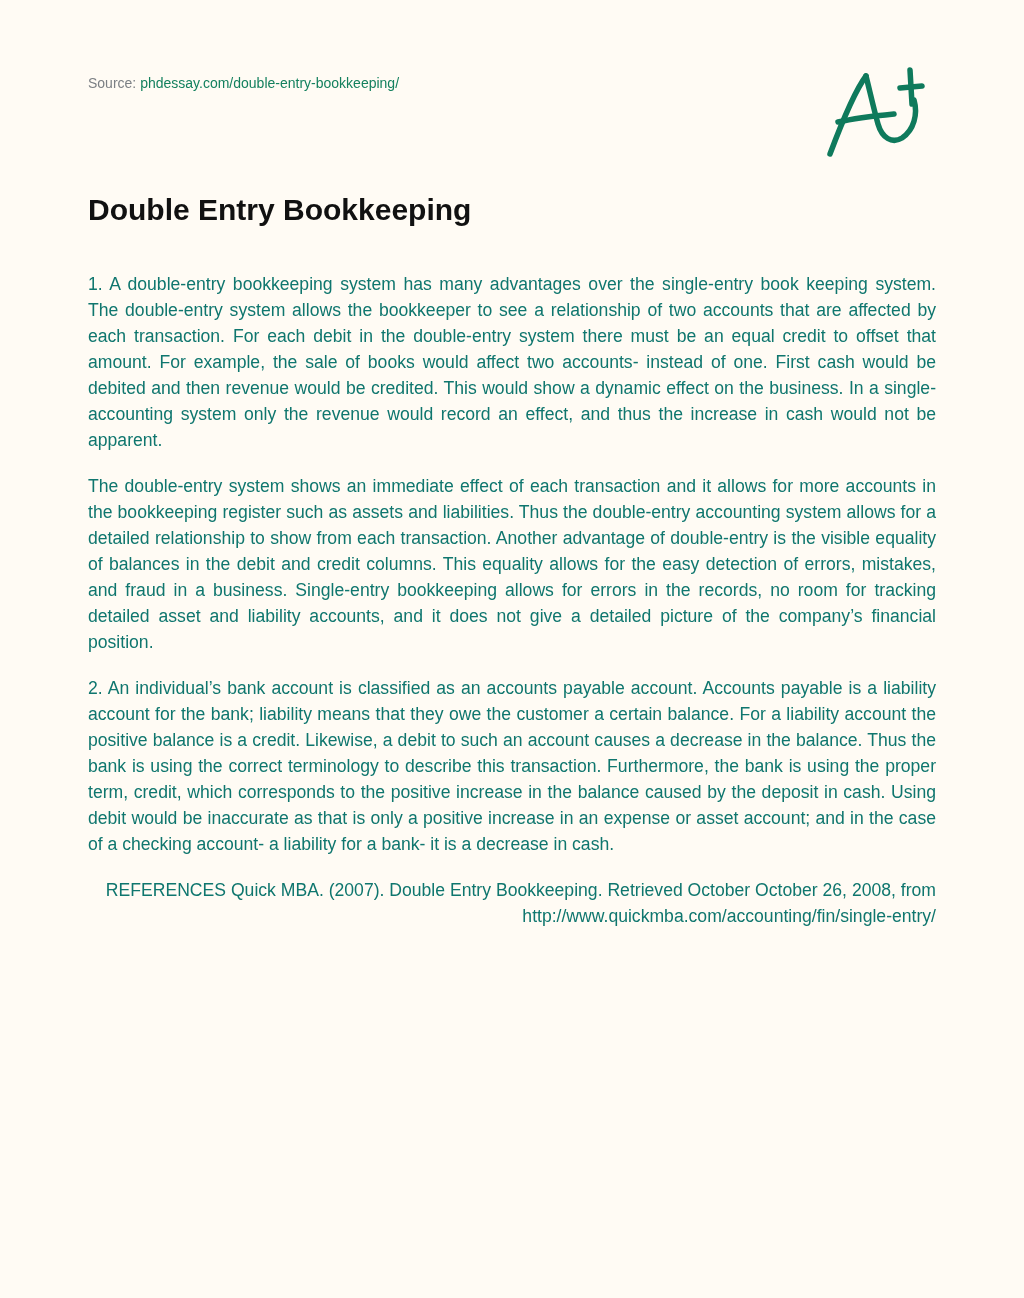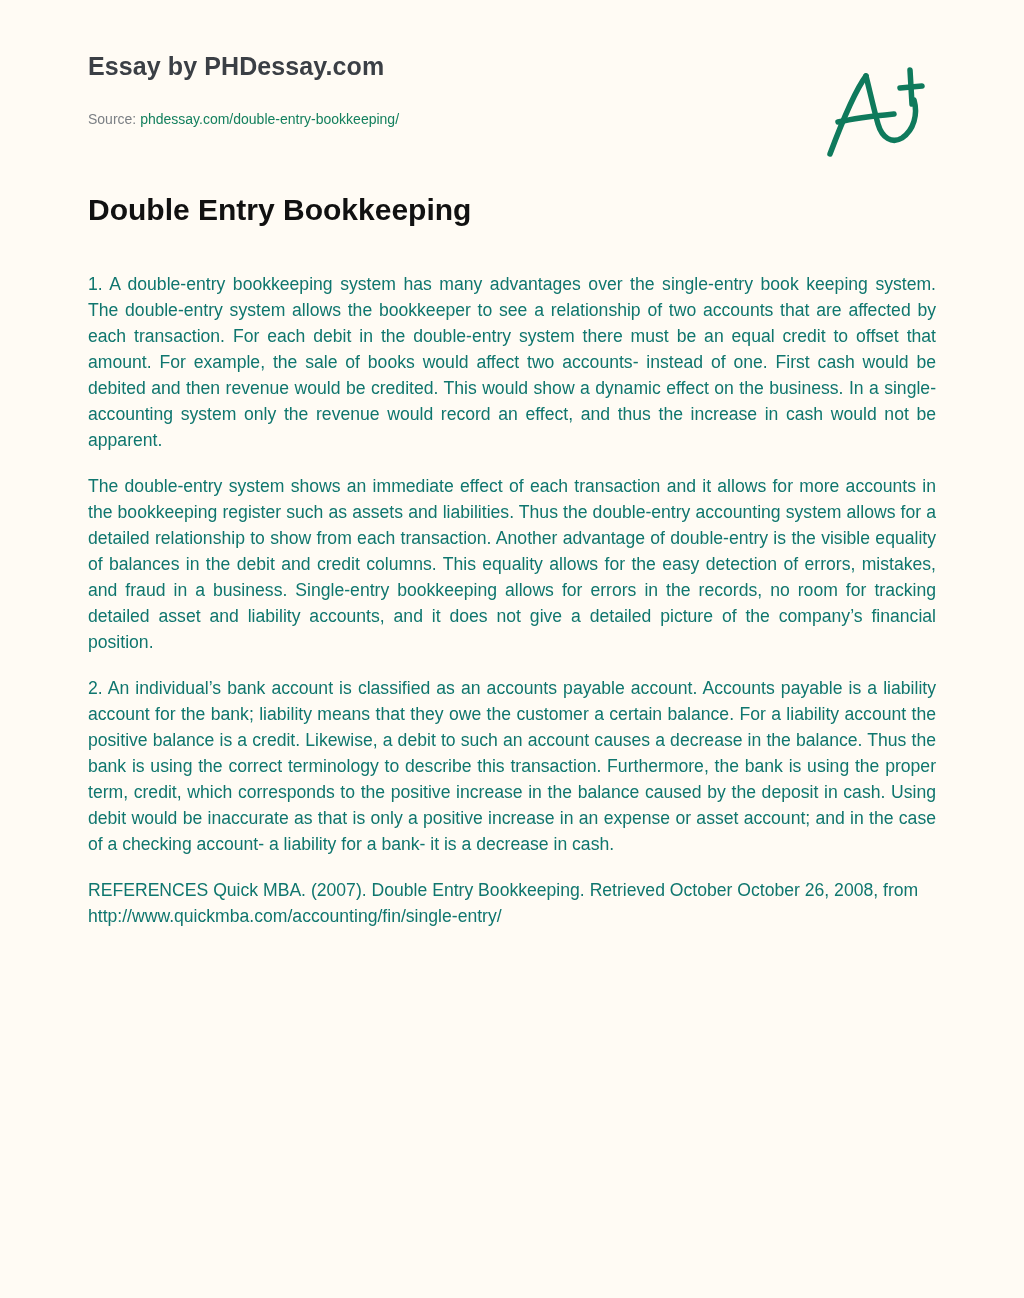--- a/index.html
+++ b/index.html
@@ -63,29 +63,28 @@
       width: 848px;
     }
     .content p {
       margin: 0 0 20px 0;
       font-size: 17.6px;
       line-height: 26px;
       text-align: justify;
       color: #0f766e;
     }
     .content p.ref {
-      text-align: left;
+      text-align: right;
       margin-top: 0;
     }
   </style>
 </head>
 <body>
 
 <div class="header">
-  <h2 class="brand">Essay by PHDessay.com</h2>
   <div class="source">
     <span>Source: </span><a>phdessay.com/double-entry-bookkeeping/</a>
   </div>
 </div>
 
 <div class="logo">
   <svg width="110" height="100" viewBox="0 0 110 100" xmlns="http://www.w3.org/2000/svg">
     <g fill="none" stroke="#0f7a5c" stroke-width="5.5" stroke-linecap="round" stroke-linejoin="round">
 
       <path d="M8 92 C 20 60, 32 30, 44 14"></path>

